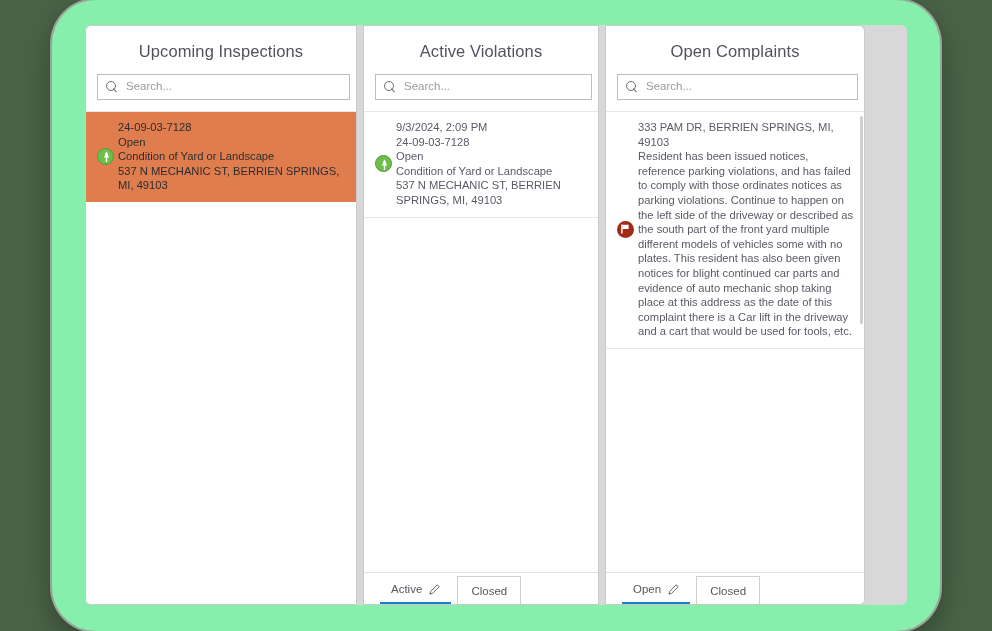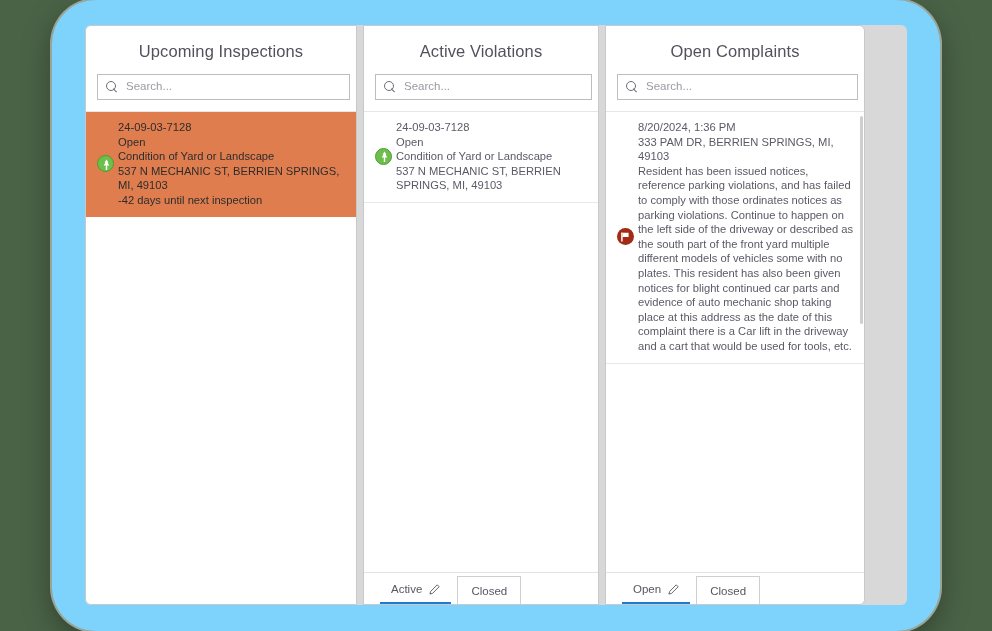--- a/index.html
+++ b/index.html
@@ -15,21 +15,21 @@
     font-family: "Liberation Sans", sans-serif;
   }
 
   
   #device-frame {
     position: absolute;
     left: 52px;
     top: 0px;
     width: 888px;
     height: 631px;
-    background: #7dd3fc;
+    background: #86efac;
     border-radius: 44px;
     box-shadow: 0 0 0 2px #9aa59a, 0 10px 30px rgba(0,0,0,0.35);
   }
 
   #device-screen {
     position: absolute;
     left: 33px;
     top: 25px;
     width: 822px;
     height: 580px;
@@ -258,21 +258,20 @@
               <svg width="11" height="12" viewBox="0 0 11 12" aria-hidden="true">
                 <path d="M5.5 0.6 L7.4 3.6 L6.5 3.6 L8.3 6.6 L6.2 6.6 L6.2 11 L4.8 11 L4.8 6.6 L2.7 6.6 L4.5 3.6 L3.6 3.6 Z" fill="#ffffff"></path>
               </svg>
             </span>
           </div>
           <div class="item-text">
             <span class="line">24-09-03-7128</span>
             <span class="line">Open</span>
             <span class="line">Condition of Yard or Landscape</span>
             <span class="line">537 N MECHANIC ST, BERRIEN SPRINGS, MI, 49103</span>
-            <span class="line">-42 days until next inspection</span>
           </div>
         </div>
       </div>
     </section>
 
     <section class="panel" id="panel-violations">
       <h2 class="panel-title">Active Violations</h2>
 
       <div class="search-wrap">
         <div class="search-box">
@@ -284,20 +283,21 @@
       <div class="list-area">
         <div class="list-item">
           <div class="item-icon-col">
             <span class="marker-green">
               <svg width="11" height="12" viewBox="0 0 11 12" aria-hidden="true">
                 <path d="M5.5 0.6 L7.4 3.6 L6.5 3.6 L8.3 6.6 L6.2 6.6 L6.2 11 L4.8 11 L4.8 6.6 L2.7 6.6 L4.5 3.6 L3.6 3.6 Z" fill="#ffffff"></path>
               </svg>
             </span>
           </div>
           <div class="item-text">
+            <span class="line">9/3/2024, 2:09 PM</span>
             <span class="line">24-09-03-7128</span>
             <span class="line">Open</span>
             <span class="line">Condition of Yard or Landscape</span>
             <span class="line">537 N MECHANIC ST, BERRIEN SPRINGS, MI, 49103</span>
           </div>
         </div>
       </div>
 
       <div class="tabbar">
         <div class="tab active">
@@ -329,21 +329,20 @@
         <div class="list-item">
           <div class="item-icon-col">
             <span class="marker-flag">
               <svg width="9" height="10" viewBox="0 0 9 10" aria-hidden="true">
                 <path d="M0.9 0.4 L0.9 9.6" stroke="#ffffff" stroke-width="1.5" fill="none"></path>
                 <path d="M1.6 0.7 L7.6 0.7 L7.6 4.9 L1.6 4.9 Z" fill="#ffffff"></path>
               </svg>
             </span>
           </div>
           <div class="item-text">
-            <span class="line">8/20/2024, 1:36 PM</span>
             <span class="line">333 PAM DR, BERRIEN SPRINGS, MI, 49103</span>
             <span class="line">Resident has been issued notices, reference parking violations, and has failed to comply with those ordinates notices as parking violations. Continue to happen on the left side of the driveway or described as the south part of the front yard multiple different models of vehicles some with no plates. This resident has also been given notices for blight continued car parts and evidence of auto mechanic shop taking place at this address as the date of this complaint there is a Car lift in the driveway and a cart that would be used for tools, etc.</span>
           </div>
         </div>
         <div class="scroll-track">
           <div class="scroll-thumb"></div>
         </div>
       </div>
 
       <div class="tabbar">

